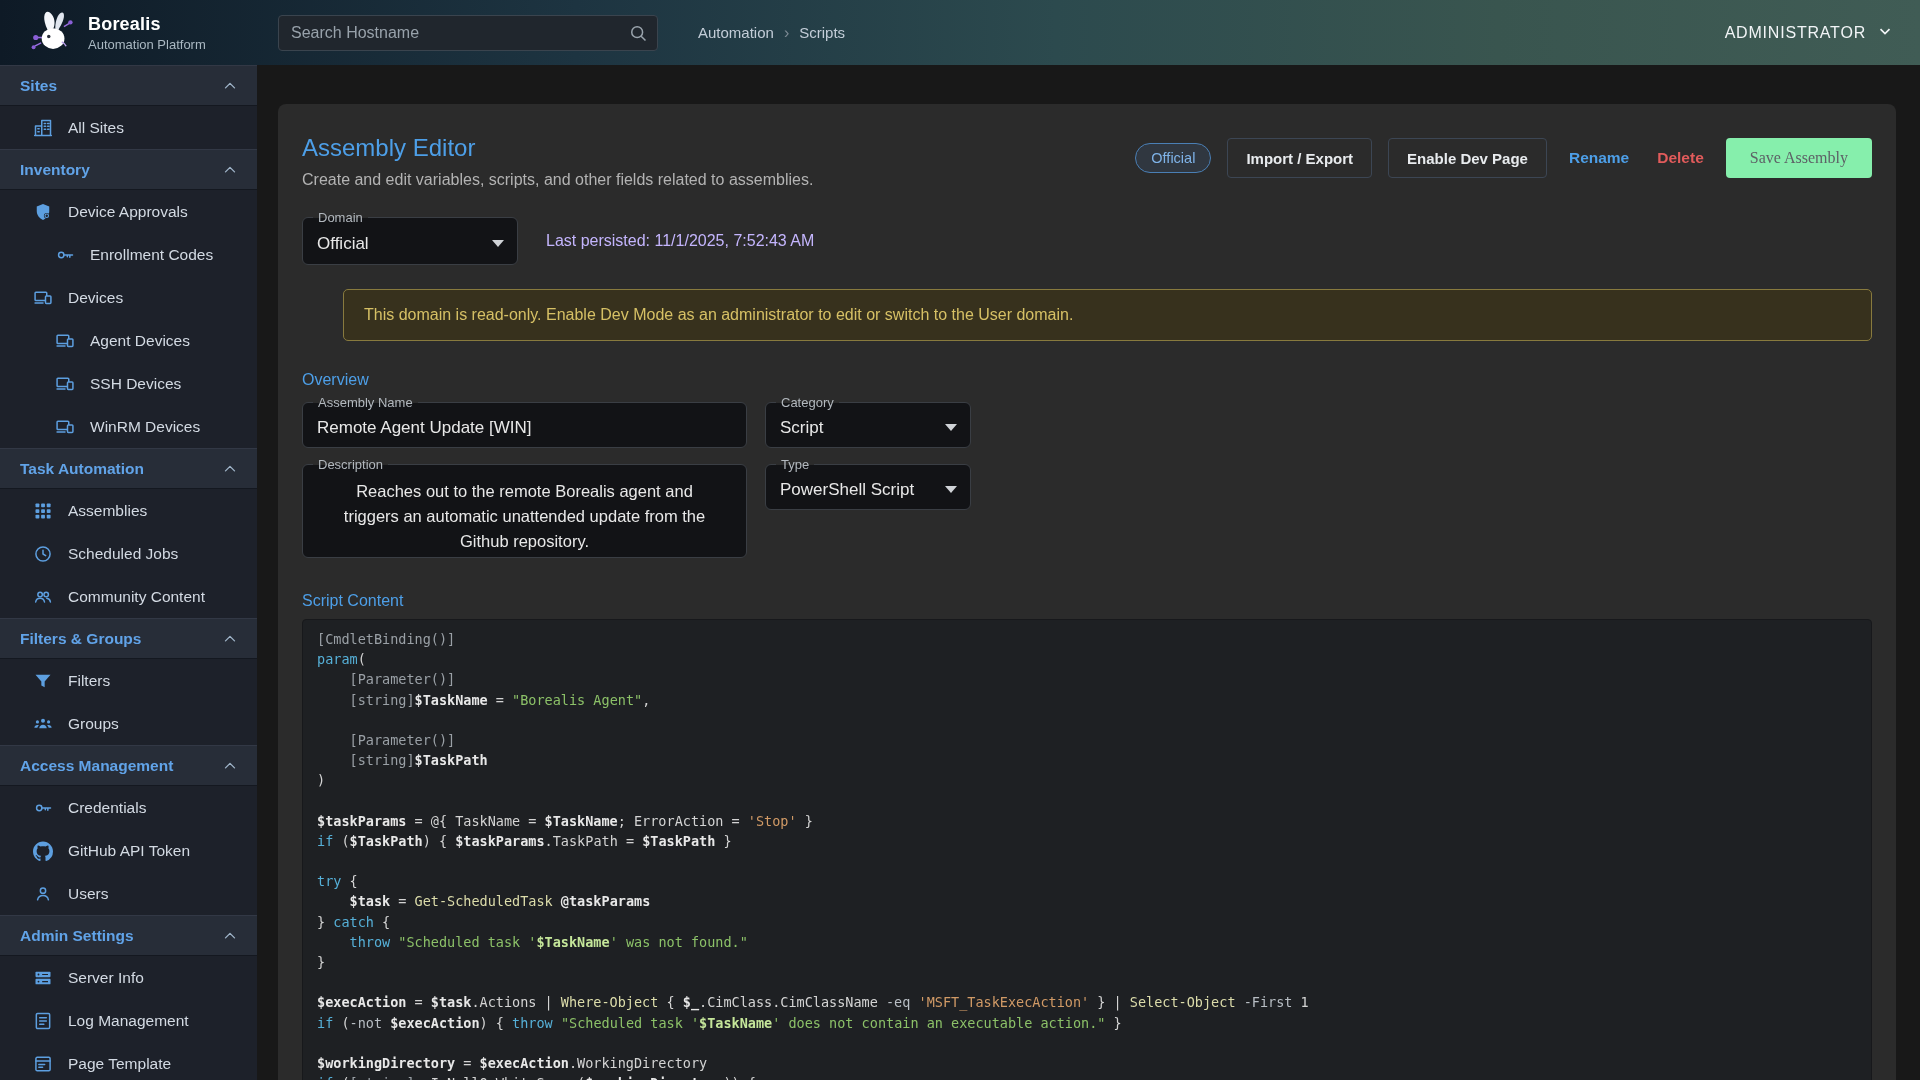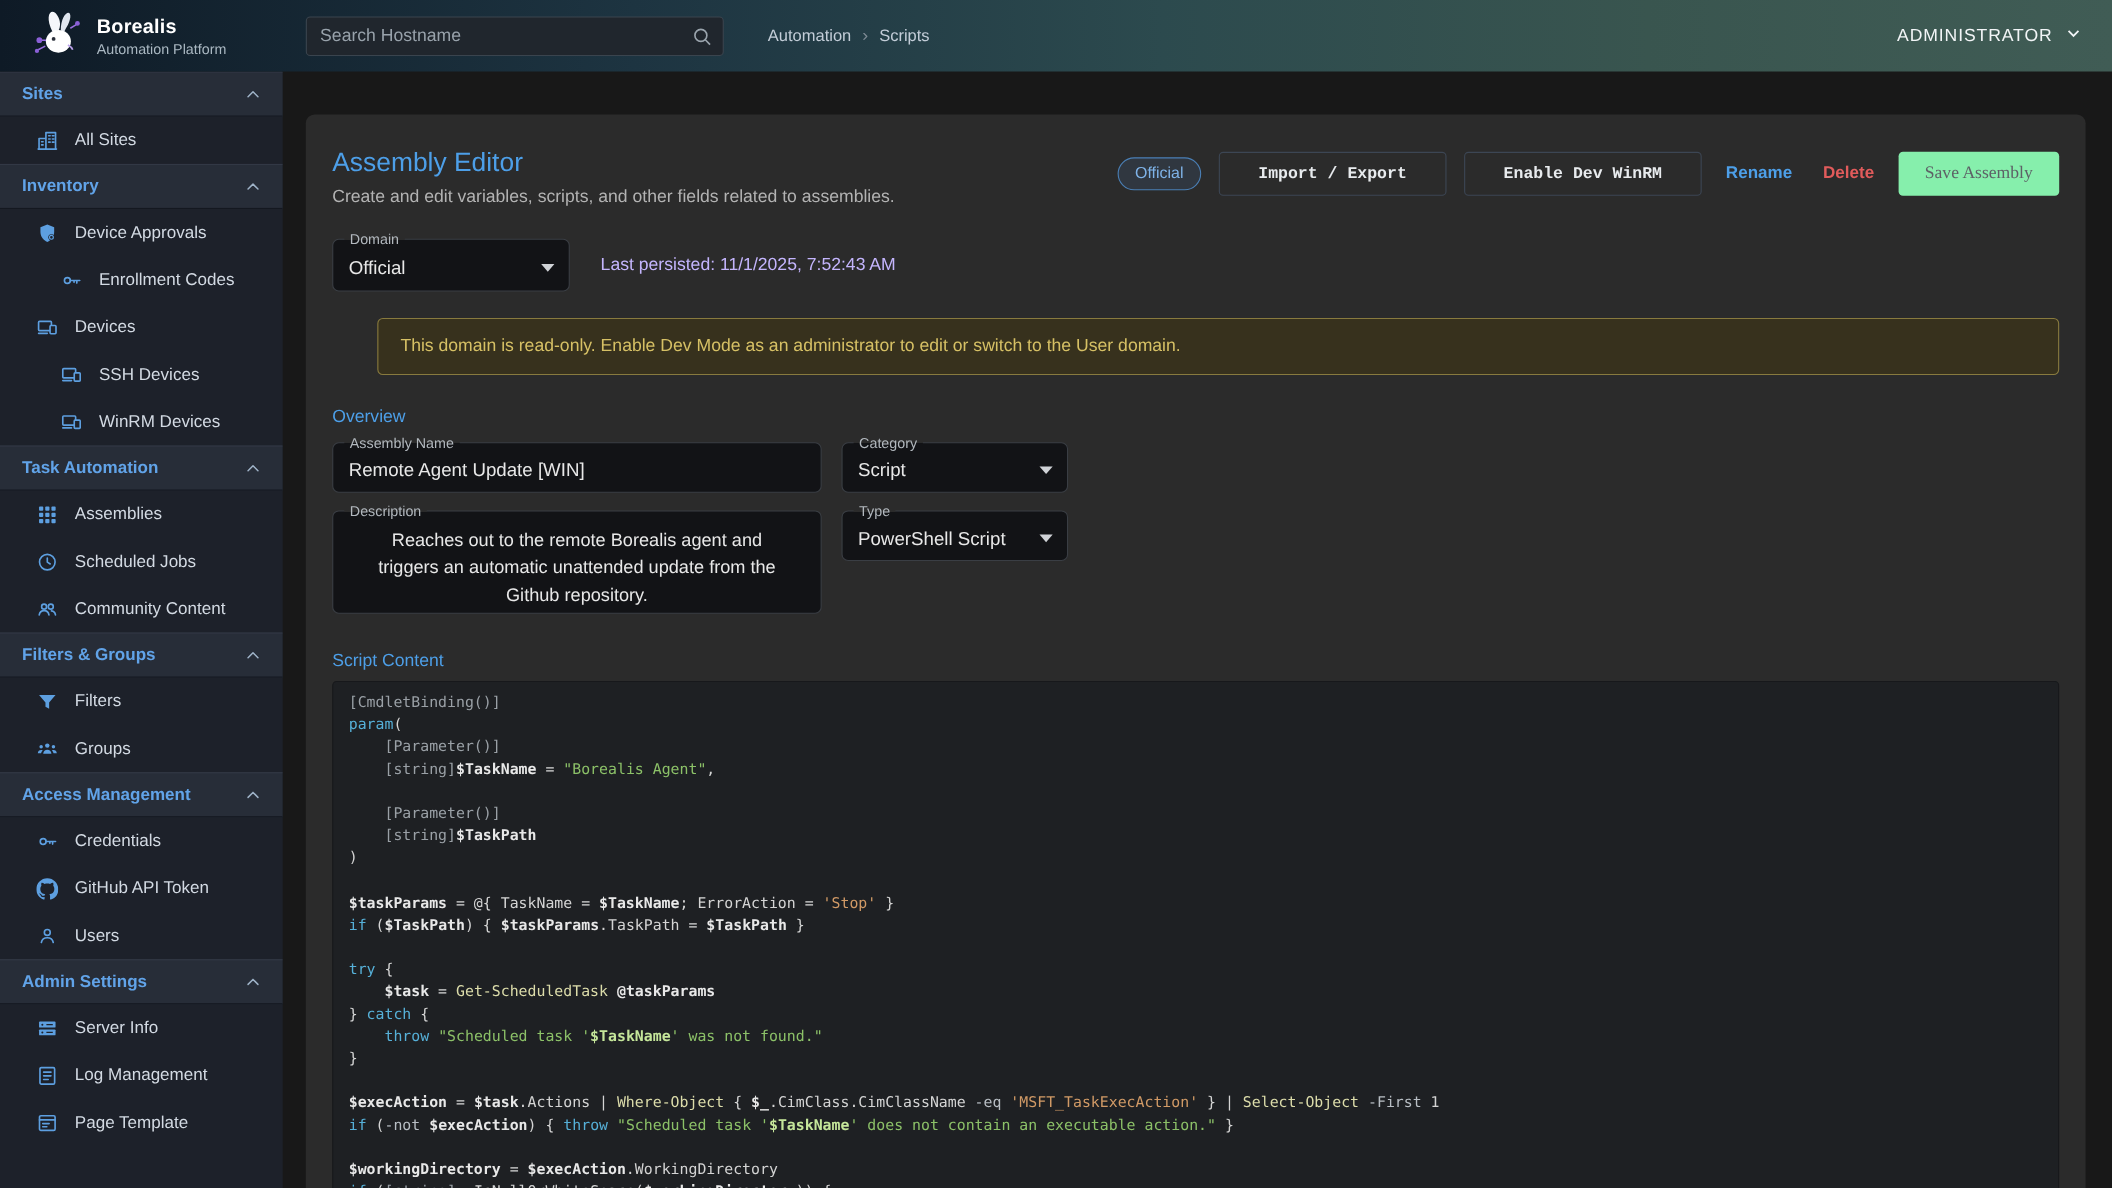--- a/index.html
+++ b/index.html
@@ -44,23 +44,23 @@
   .main { position:absolute; left:257px; top:65px; right:0; bottom:0; padding:39px 24px 0 21px; }
   .card { background:#2b2b2b; border-radius:8px; width:100%; min-height:1200px;
     padding:0 24px; }
   .card-head { display:flex; justify-content:space-between; align-items:flex-start; padding-top:30px; }
   .page-title { color:var(--accent); font-size:24px; font-weight:400; }
   .page-sub { color:#b3b3b3; font-size:16px; margin-top:9px; }
   .head-actions { display:flex; align-items:center; gap:16px; margin-top:4px; }
   .badge { height:30px; display:flex; align-items:center; padding:0 15px; border-radius:15px;
     border:1px solid var(--badge_border); color:var(--badge_text);
     background:rgba(84,136,199,.14); font-size:14.5px; }
-  .btn-outline { height:40px; padding:0 35px; background:transparent; border:1px solid #3c4654;
+  .btn-outline { height:40px; padding:0 18px; background:transparent; border:1px solid #3c4654;
     border-radius:4px; color:#e8ebee; font-size:15px; font-weight:bold; cursor:pointer;
-    font-family:Liberation Mono, monospace; }
+    font-family:Liberation Sans, sans-serif; }
   .btn-text { background:none; border:none; font-size:15.5px; font-weight:bold; cursor:pointer;
     padding:0 6px; font-family:"Liberation Sans", sans-serif; }
   .btn-text.rename { color:var(--accent); }
   .btn-text.delete { color:var(--danger); }
   .btn-disabled { height:40px; padding:0 24px; background:#86efac; border:none; border-radius:4px;
     color:#5d6166; font-size:16px; cursor:default; font-family:Liberation Serif, serif; }
 
   
   .ofield { position:relative; background:#121316; border:1px solid #3a3e44; border-radius:6px; }
   .flabel { position:absolute; top:-8px; left:10px; padding:0 5px; font-size:13px; color:#b2b8be;
@@ -210,20 +210,30 @@
       <span class="sb-label">Devices</span>
     </div>
     <div class="sb-item indent">
       <span class="sb-icon">
         <svg width="20" height="20" viewBox="0 0 24 24" fill="none" stroke="currentColor" stroke-width="1.8" stroke-linecap="round" stroke-linejoin="round">
           <rect x="2.5" y="5" width="14" height="10" rx="1"></rect>
           <path d="M2.5 18h9.5"></path>
           <rect x="15" y="9.5" width="6.5" height="9" rx="1" fill="#1e222b"></rect>
         </svg>
       </span>
+      <span class="sb-label">Agent Devices</span>
+    </div>
+    <div class="sb-item indent">
+      <span class="sb-icon">
+        <svg width="20" height="20" viewBox="0 0 24 24" fill="none" stroke="currentColor" stroke-width="1.8" stroke-linecap="round" stroke-linejoin="round">
+          <rect x="2.5" y="5" width="14" height="10" rx="1"></rect>
+          <path d="M2.5 18h9.5"></path>
+          <rect x="15" y="9.5" width="6.5" height="9" rx="1" fill="#1e222b"></rect>
+        </svg>
+      </span>
       <span class="sb-label">SSH Devices</span>
     </div>
     <div class="sb-item indent">
       <span class="sb-icon">
         <svg width="20" height="20" viewBox="0 0 24 24" fill="none" stroke="currentColor" stroke-width="1.8" stroke-linecap="round" stroke-linejoin="round">
           <rect x="2.5" y="5" width="14" height="10" rx="1"></rect>
           <path d="M2.5 18h9.5"></path>
           <rect x="15" y="9.5" width="6.5" height="9" rx="1" fill="#1e222b"></rect>
         </svg>
       </span>
@@ -383,21 +393,21 @@
   <section class="card">
 
     <div class="card-head">
       <div>
         <h1 class="page-title">Assembly Editor</h1>
         <div class="page-sub">Create and edit variables, scripts, and other fields related to assemblies.</div>
       </div>
       <div class="head-actions">
         <span class="badge">Official</span>
         <button class="btn-outline">Import / Export</button>
-        <button class="btn-outline">Enable Dev WinRM</button>
+        <button class="btn-outline">Enable Dev Page</button>
         <button class="btn-text rename">Rename</button>
         <button class="btn-text delete">Delete</button>
         <button class="btn-disabled">Save Assembly</button>
       </div>
     </div>
 
     <div class="domain-row">
       <div class="ofield domain-select">
         <span class="flabel">Domain</span>
         <span class="fvalue">Official</span>

